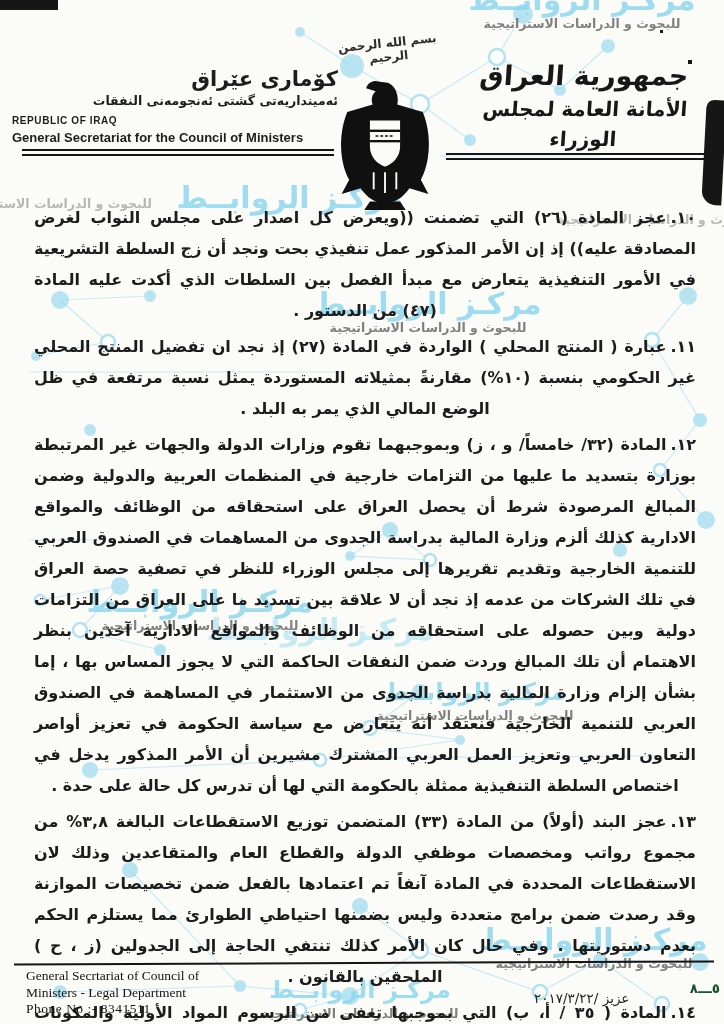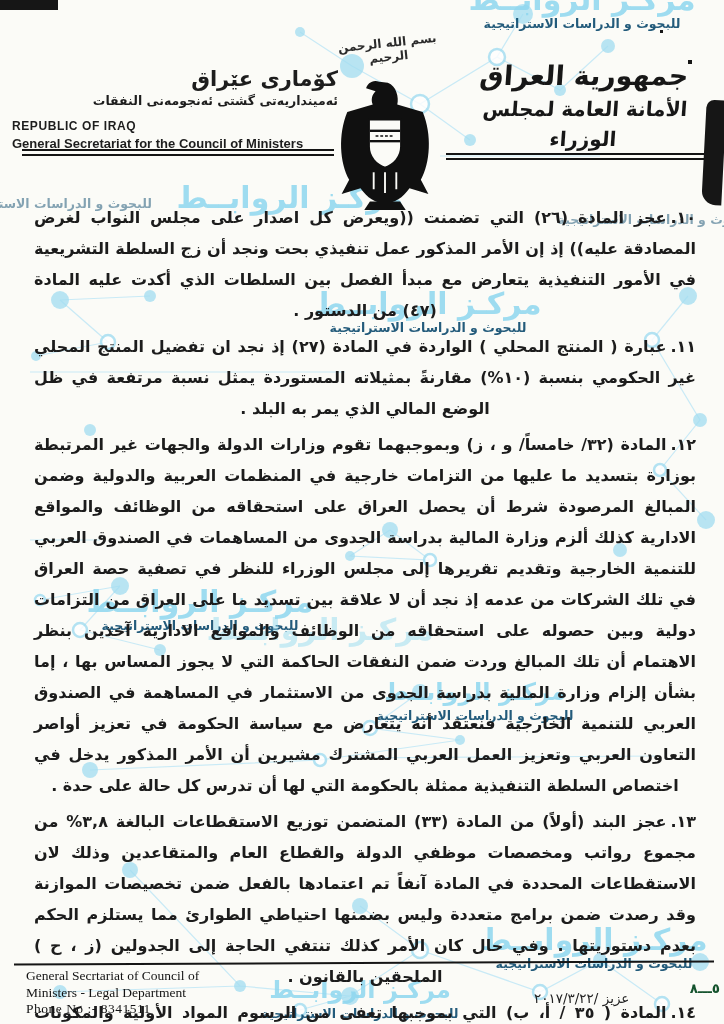--- a/index.html
+++ b/index.html
@@ -9,35 +9,35 @@
     font-family:"DejaVu Sans",sans-serif;
   }
   
   .wm-layer{position:absolute;inset:0;z-index:1;pointer-events:none;}
   .wm{position:absolute;direction:rtl;text-align:center;}
   .wm-title{
     font-weight:bold;font-size:30px;line-height:32px;color:#8ed7ef;opacity:.85;
     letter-spacing:0px;white-space:nowrap;
   }
   .wm-sub{
-    font-weight:bold;font-size:12.5px;line-height:15px;color:#0c4a6e;opacity:.9;white-space:nowrap;
+    font-weight:bold;font-size:12.5px;line-height:15px;color:#737373;opacity:.9;white-space:nowrap;
   }
   .wm-small .wm-title{font-size:24px;}
   .wm-faint{opacity:.55;}
   svg.net{position:absolute;inset:0;}
   
   .artifact{position:absolute;background:#161616;z-index:3;}
   
   .hdr-left{
     position:absolute;left:12px;top:66px;width:326px;z-index:4;
     color:#1d1d1d;
   }
   .hdr-left .ku1{font-size:21px;font-weight:bold;direction:rtl;line-height:26px;}
   .hdr-left .ku2{font-size:12.5px;font-weight:bold;direction:rtl;line-height:18px;}
-  .hdr-left .en1{font-family:"Liberation Sans",sans-serif;font-size:12px;font-weight:bold;letter-spacing:.6px;line-height:17px;margin-top:8px;}
+  .hdr-left .en1{font-family:"Liberation Sans",sans-serif;font-size:10px;font-weight:bold;letter-spacing:.6px;line-height:17px;margin-top:2px;}
   .hdr-left .en2{font-family:"Liberation Sans",sans-serif;font-size:13px;font-weight:bold;line-height:17px;}
   .hdr-right{
     position:absolute;left:455px;top:58px;width:258px;text-align:center;z-index:4;
     direction:rtl;color:#171717;
   }
   .hdr-right .ar1{font-size:27px;font-weight:bold;line-height:36px;transform:skewX(-4deg);}
   .hdr-right .ar2{font-size:20px;font-weight:bold;line-height:30px;transform:skewX(-4deg);}
   .bismillah{
     position:absolute;left:318px;top:36px;width:140px;text-align:center;z-index:4;
     direction:rtl;font-size:12px;font-weight:bold;color:#2b2b2b;transform:rotate(-6deg);

